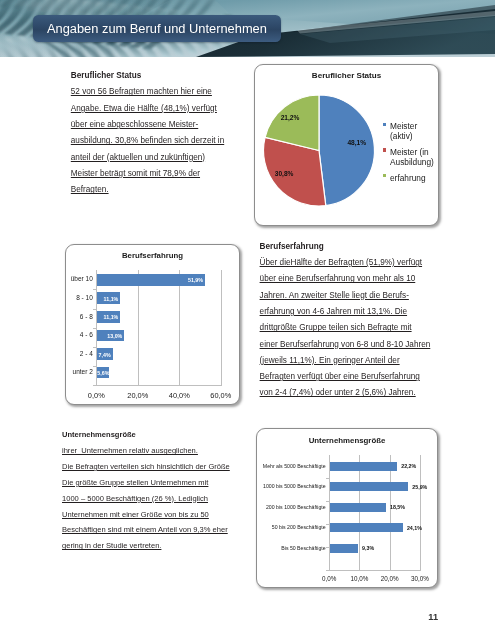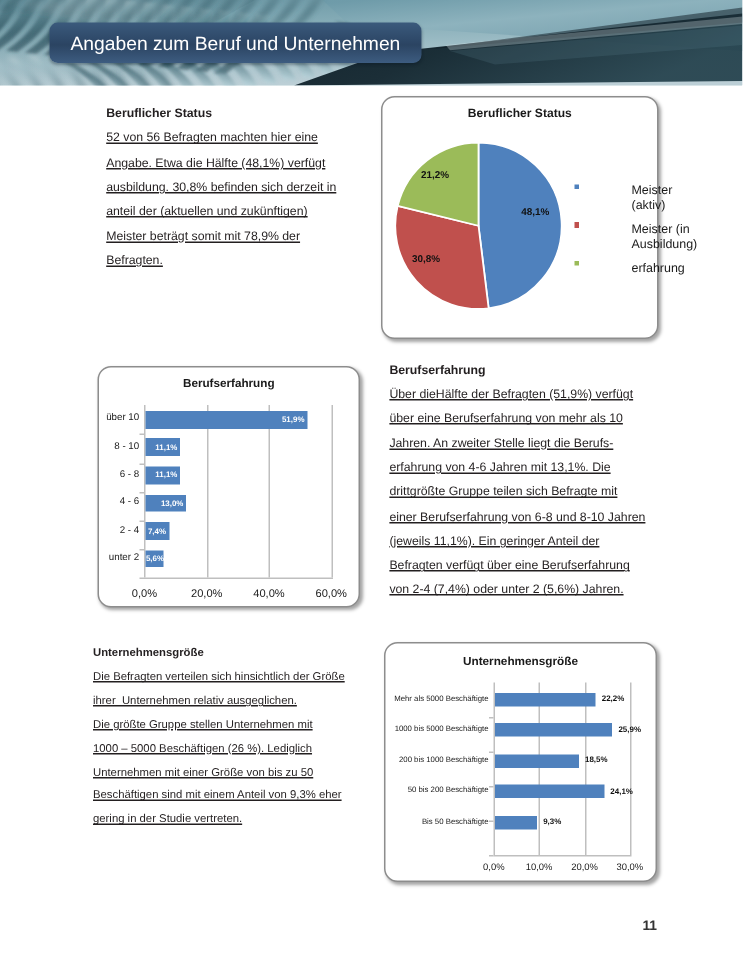--- a/index.html
+++ b/index.html
@@ -18,21 +18,21 @@
 .charttitle{position:absolute;left:0;right:0;text-align:center;font-weight:bold;color:#1a1a1a;}
 .gridline{position:absolute;background:#bfbfbf;width:1px;}
 .axisline{position:absolute;background:#bfbfbf;}
 .bar{position:absolute;background:#4f81bd;}
 .lblin{position:absolute;color:#ffffff;font-weight:bold;white-space:nowrap;text-align:right;overflow:hidden;}
 .lblout{position:absolute;color:#111;font-weight:bold;white-space:nowrap;}
 .catlabel{position:absolute;text-align:right;color:#1a1a1a;white-space:nowrap;}
 .ticklabel{position:absolute;text-align:center;color:#1a1a1a;white-space:nowrap;}
 .tickmark{position:absolute;background:#bfbfbf;}
 .legsq{position:absolute;}
-.legtxt{position:absolute;color:#1a1a1a;white-space:pre;margin-left:31px;}
+.legtxt{position:absolute;color:#1a1a1a;white-space:pre;}
 .pielbl{position:absolute;color:#111;font-weight:bold;white-space:nowrap;}
 .pagenum{position:absolute;color:#333;font-weight:bold;}
 </style>
 </head>
 <body>
 
 <div class="page">
 <div class="banner"><svg width="495" height="57" viewBox="0 0 495 57">
         <defs>
           <linearGradient id="bgG" x1="0.05" y1="0" x2="0.3" y2="1">
@@ -177,41 +177,42 @@
           <path d="M300,34 L495,17 L495,30 L330,43 Z" fill="#5c7f8c" opacity="0.22"></path>
         </g>
       </svg></div>
 <div class="title-box">
       <div class="title-text">Angaben zum Beruf und Unternehmen</div>
     </div>
 <div class="txt" style="left:70.8px;top:68.2px;line-height:16.3px;">
 <span class="h">Beruflicher Status</span>
 <span class="l">52 von 56 Befragten machten hier eine</span>
 <span class="l">Angabe. Etwa die Hälfte (48,1%) verfügt</span>
+<span class="l">über eine abgeschlossene Meister-</span>
 <span class="l">ausbildung. 30,8% befinden sich derzeit in</span>
 <span class="l">anteil der (aktuellen und zukünftigen)</span>
 <span class="l">Meister beträgt somit mit 78,9% der</span>
 <span class="l">Befragten.</span>
 </div>
 <div class="txt" style="left:259.6px;top:238.8px;line-height:16.3px;">
 <span class="h">Berufserfahrung</span>
 <span class="l">Über dieHälfte der Befragten (51,9%) verfügt</span>
 <span class="l">über eine Berufserfahrung von mehr als 10</span>
 <span class="l">Jahren. An zweiter Stelle liegt die Berufs-</span>
 <span class="l">erfahrung von 4-6 Jahren mit 13,1%. Die</span>
 <span class="l">drittgrößte Gruppe teilen sich Befragte mit</span>
 <span class="l">einer Berufserfahrung von 6-8 und 8-10 Jahren</span>
 <span class="l">(jeweils 11,1%). Ein geringer Anteil der</span>
 <span class="l">Befragten verfügt über eine Berufserfahrung</span>
 <span class="l">von 2-4 (7,4%) oder unter 2 (5,6%) Jahren.</span>
 </div>
 <div class="txt" style="left:62px;top:427.3px;line-height:15.85px;font-size:7.55px;">
 <span class="h">Unternehmensgröße</span>
+<span class="l">ihrer  Unternehmen relativ ausgeglichen.</span>
 <span class="l">Die Befragten verteilen sich hinsichtlich der Größe</span>
-<span class="l">ihrer  Unternehmen relativ ausgeglichen.</span>
 <span class="l">Die größte Gruppe stellen Unternehmen mit</span>
 <span class="l">1000 – 5000 Beschäftigen (26 %). Lediglich</span>
 <span class="l">Unternehmen mit einer Größe von bis zu 50</span>
 <span class="l">Beschäftigen sind mit einem Anteil von 9,3% eher</span>
 <span class="l">gering in der Studie vertreten.</span>
 </div>
 <div class="chartbox" style="left:254px;top:64px;width:185px;height:162px;">
 <div class="charttitle" style="top:5.6px;font-size:8.05px;">Beruflicher Status</div>
 <svg width="185" height="162" style="position:absolute;left:-1px;top:-1px;">
 <path d="M65.00,86.50 L65.00,31.00 A55.50,55.50 0 0 1 71.78,141.58 Z" fill="#4f81bd" stroke="#ffffff" stroke-width="1.2"></path>

